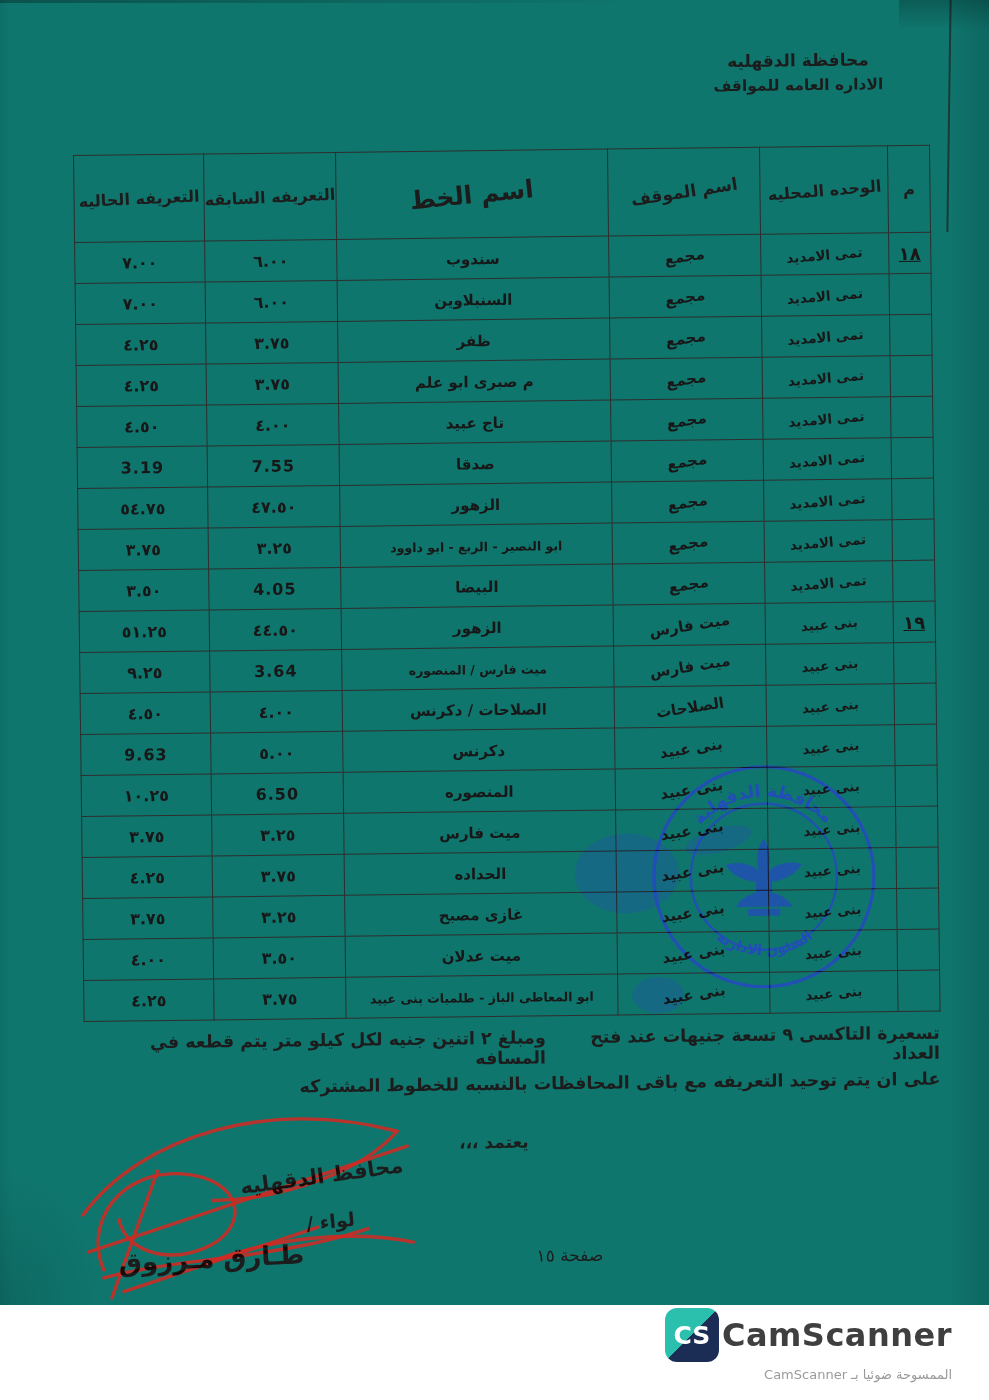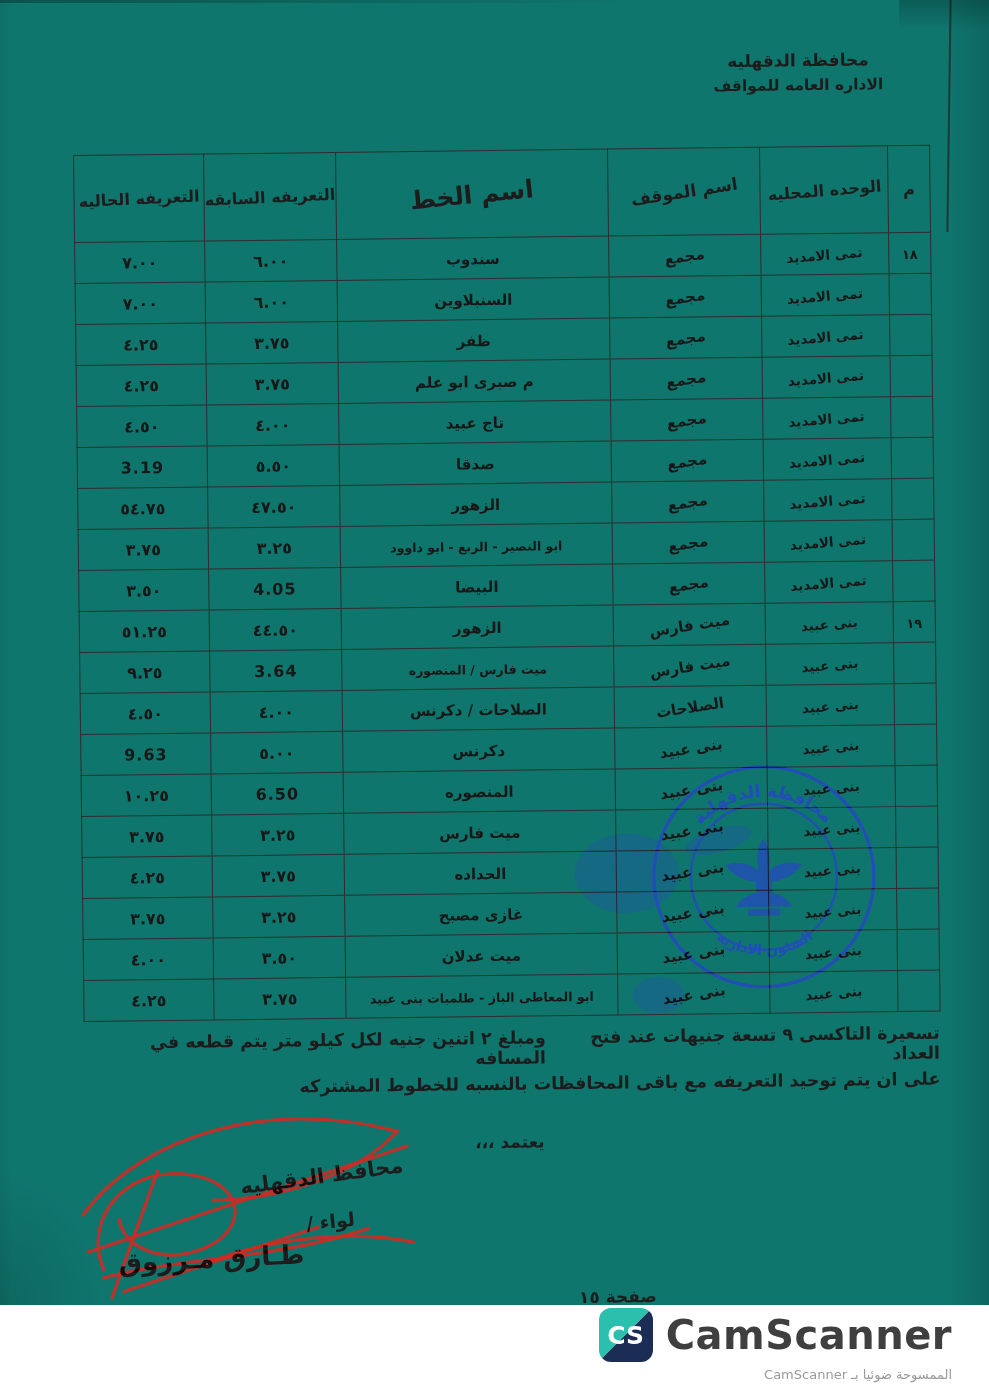--- a/index.html
+++ b/index.html
@@ -43,39 +43,39 @@
   .hv, .cellv { display:inline-block; }
   .h-line  .hv { font-size:25px; transform:rotate(-5deg); }
   .h-stop  .hv { font-size:17px; transform:rotate(-8deg); }
   .h-unit  .hv { font-size:16px; transform:rotate(-4deg); }
   .h-prev  .hv, .h-curr .hv { font-size:16px; transform:rotate(-2deg); }
   .h-m     .hv { font-size:16px; }
   .c-line .cellv { font-size:15px; }
   .c-line .cellv.small { font-size:12.5px; }
   .c-stop .cellv { font-size:15px; transform:rotate(-8deg); }
   .c-unit .cellv { font-size:13.5px; transform:rotate(-4deg); }
-  .c-m    .cellv { font-size:13px; }
+  .c-m    .cellv { font-size:18px;text-decoration:underline; }
   .c-prev .cellv, .c-curr .cellv { font-size:16px; letter-spacing:1px; }
 
   
   .note1 { position:absolute; top:1028px; left:78px; width:856px;
     display:flex; justify-content:space-between; direction:rtl;
     font-size:17.5px; font-weight:700; }
   .note2 { position:absolute; top:1074px; right:55px; direction:rtl;
     font-size:17.5px; font-weight:700; }
-  .approve { position:absolute; top:1132px; left:468px; direction:rtl;
+  .approve { position:absolute; top:1132px; left:452px; direction:rtl;
     font-size:17px; font-weight:700; }
   .sig-title { position:absolute; top:1162px; left:232px; direction:rtl;
     font-size:21px; font-weight:700; transform:rotate(-7deg); }
   .sig-rank { position:absolute; top:1208px; left:298px; direction:rtl;
     font-size:19px; font-weight:700; transform:rotate(-5deg); }
   .sig-name { position:absolute; top:1240px; left:110px; direction:rtl;
     font-size:26px; font-weight:700; letter-spacing:1px; transform:rotate(-2deg); }
-  .page-num { position:absolute; top:1288px; left:528px; direction:rtl;
-    font-size:17px; font-weight:700;margin-left:42px; }
+  .page-num { position:absolute; top:1246px; left:528px; direction:rtl;
+    font-size:17px; font-weight:400; }
 
   
   .stamp { position:absolute; left:565px; top:735px; width:320px; height:290px;
     mix-blend-mode:multiply; opacity:.92; }
   .stamp .ring { fill:none; stroke:#2743c9; stroke-width:3.2; opacity:.85; }
   .stamp .ring.thin { stroke-width:2.4; opacity:.8; }
   .stamp .stamp-text { fill:#2743c9; font-size:17px; font-weight:700; opacity:.9;
     font-family:"DejaVu Sans", sans-serif; }
   .stamp .stamp-text.small { font-size:14px; }
   .stamp .eagle { fill:#2743c9; opacity:.7; }
@@ -84,26 +84,26 @@
   
   .signature-ink { position:absolute; left:55px; top:1075px; width:370px; height:235px;
     mix-blend-mode:multiply; }
   .signature-ink path { fill:none; stroke:#d02a22; stroke-width:3.4;
     stroke-linecap:round; opacity:.88; }
 
   
   .cs-band { position:absolute; left:0; bottom:0; width:100%; height:95px; background:#ffffff; }
   .cs-wrap { position:absolute; right:37px; bottom:18px; display:flex;
     flex-direction:column; align-items:flex-end; }
-  .cs-row { display:flex; align-items:center; gap:13px; }
+  .cs-row { display:flex; align-items:center; gap:3px; }
   .cs-logo { width:54px; height:54px; border-radius:12px;
     background:linear-gradient(135deg, #2bbfae 50%, #1b2c55 50%);
     display:flex; align-items:center; justify-content:center;
     color:#ffffff; font-size:25px; font-weight:700; }
-  .cs-name { font-size:40px; font-weight:600; color:#3f3f3f; letter-spacing:.5px; }
+  .cs-name { font-size:32px; font-weight:600; color:#3f3f3f; letter-spacing:.5px; }
   .cs-tagline { margin-top:5px; direction:rtl; font-size:13px; color:#9a9a9a; }
 </style>
 </head>
 <body>
 
 <div class="page">
 
   <div class="scan">
 
     <div class="org-header">
@@ -169,21 +169,21 @@
             <td class="c-stop"><span class="cellv">مجمع</span></td>
             <td class="c-line"><span class="cellv">تاج عبيد</span></td>
             <td class="c-prev"><span class="cellv">٤.٠٠</span></td>
             <td class="c-curr"><span class="cellv">٤.٥٠</span></td>
           </tr>
           <tr>
             <td class="c-m"><span class="cellv"></span></td>
             <td class="c-unit"><span class="cellv">تمى الامديد</span></td>
             <td class="c-stop"><span class="cellv">مجمع</span></td>
             <td class="c-line"><span class="cellv">صدقا</span></td>
-            <td class="c-prev"><span class="cellv">٥.٥٠</span></td>
+            <td class="c-prev"><span class="cellv">7.55</span></td>
             <td class="c-curr"><span class="cellv">3.19</span></td>
           </tr>
           <tr>
             <td class="c-m"><span class="cellv"></span></td>
             <td class="c-unit"><span class="cellv">تمى الامديد</span></td>
             <td class="c-stop"><span class="cellv">مجمع</span></td>
             <td class="c-line"><span class="cellv">الزهور</span></td>
             <td class="c-prev"><span class="cellv">٤٧.٥٠</span></td>
             <td class="c-curr"><span class="cellv">٥٤.٧٥</span></td>
           </tr>

